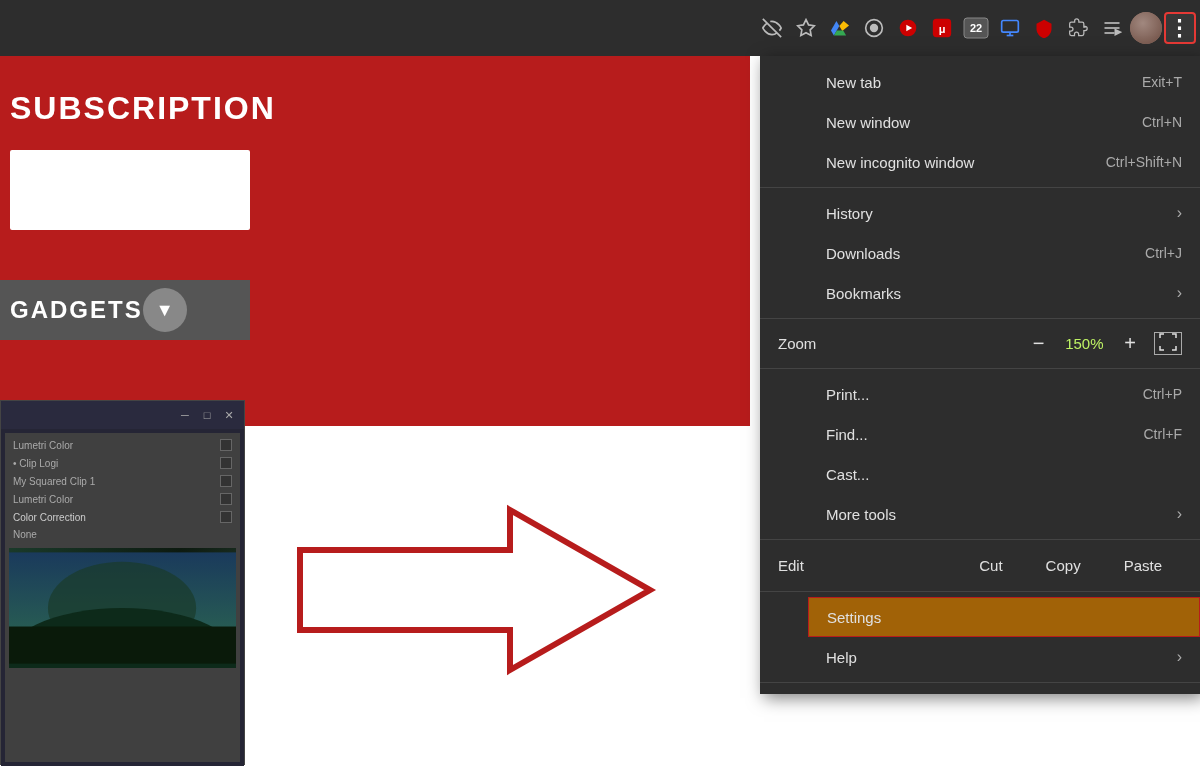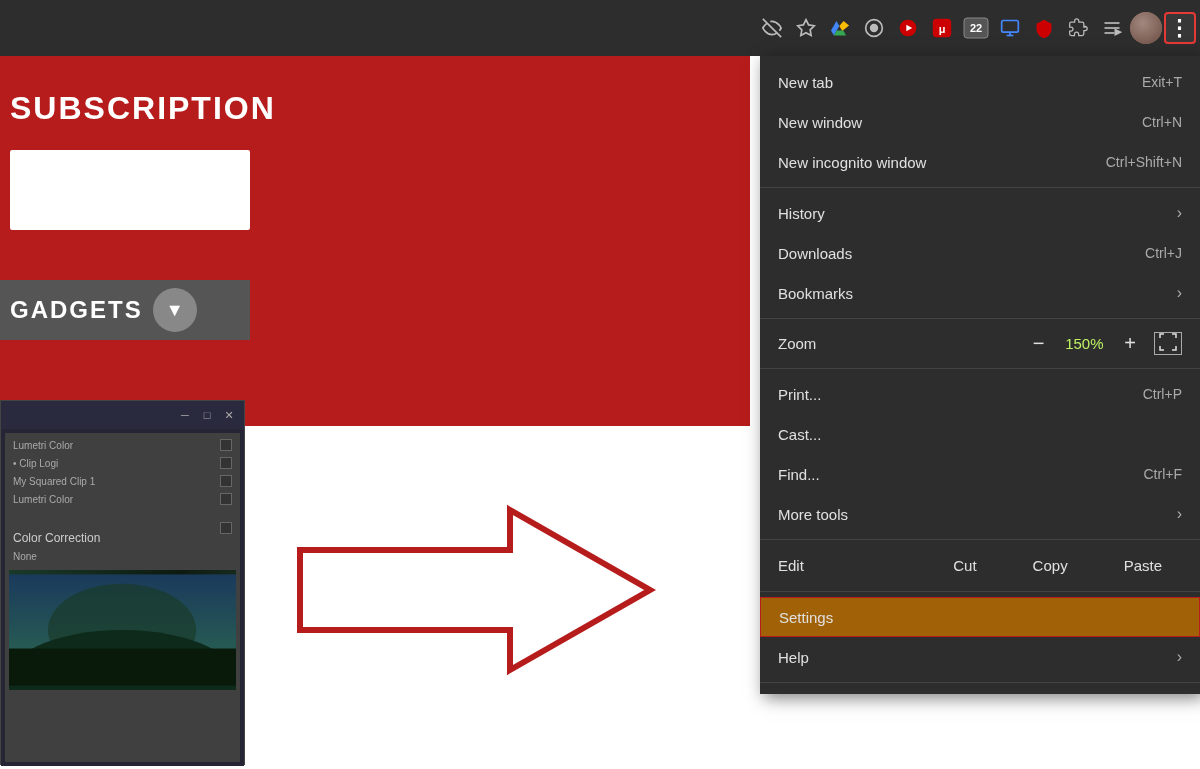--- a/index.html
+++ b/index.html
@@ -93,21 +93,20 @@
 
     .gadgets-bar {
       position: absolute;
       top: 280px; left: 0;
       width: 250px;
       height: 60px;
       background: #555;
       display: flex;
       align-items: center;
       padding: 0 10px;
-      gap: 10px;
     }
 
     .gadgets-text {
       color: #fff;
       font-size: 24px;
       font-weight: 700;
       letter-spacing: 2px;
     }
 
     .dropdown-btn {
@@ -233,20 +232,21 @@
       box-shadow: 4px 4px 16px rgba(0,0,0,0.5);
     }
 
     .menu-item {
       display: flex;
       align-items: center;
       justify-content: space-between;
       padding: 10px 18px;
       cursor: pointer;
       min-height: 40px;
+      margin-left: 48px;
     }
 
     .menu-item.highlighted {
       background: #a16207;
       border: 1.5px solid #b71c1c;
     }
 
     .menu-item-label {
       color: #e0e0e0;
       font-size: 15px;
@@ -307,21 +307,21 @@
       cursor: pointer;
       padding: 0 4px;
       border: 1px solid #aaa;
       line-height: 1;
     }
 
     .edit-row {
       display: flex;
       align-items: center;
       padding: 8px 18px;
-      gap: 16px;
+      gap: 3px;
     }
 
     .edit-label {
       color: #e0e0e0;
       font-size: 15px;
       flex: 1;
     }
 
     .edit-btn {
       color: #e0e0e0;
@@ -441,21 +441,21 @@
       </div>
       <div class="inner-row">
         <span class="inner-label">My Squared Clip 1</span>
         <div class="inner-checkbox"></div>
       </div>
       <div class="inner-row">
         <span class="inner-label">Lumetri Color</span>
         <div class="inner-checkbox"></div>
       </div>
       <div class="inner-row">
-        <span class="inner-label" style="font-size:12px;color:#ccc;margin-top:20px;">Color Correction</span>
+        <span class="inner-label" style="font-size:10px;color:#ccc;">Color Correction</span>
         <div class="inner-checkbox"></div>
       </div>
       <div class="inner-row">
         <span class="inner-label">None</span>
       </div>
       <div class="inner-thumbnail">
         <svg width="100%" height="100%" style="position:absolute;top:0;left:0;" viewBox="0 0 245 120">
           <defs>
             <linearGradient id="sky" x1="0%" y1="0%" x2="0%" y2="100%">
               <stop offset="0%" style="stop-color:#1a3a5c"></stop>
@@ -535,26 +535,26 @@
   </div>
 
   <div class="menu-divider"></div>
 
   <div class="menu-item">
     <span class="menu-item-label">Print...</span>
     <span class="menu-item-shortcut">Ctrl+P</span>
   </div>
 
   <div class="menu-item">
-    <span class="menu-item-label">Cast...</span>
-  </div>
-
-  <div class="menu-item">
     <span class="menu-item-label">Find...</span>
     <span class="menu-item-shortcut">Ctrl+F</span>
+  </div>
+
+  <div class="menu-item">
+    <span class="menu-item-label">Cast...</span>
   </div>
 
   <div class="menu-item">
     <span class="menu-item-label">More tools</span>
     <span class="menu-item-arrow">›</span>
   </div>
 
   <div class="menu-divider"></div>
 
   <div class="edit-row">

